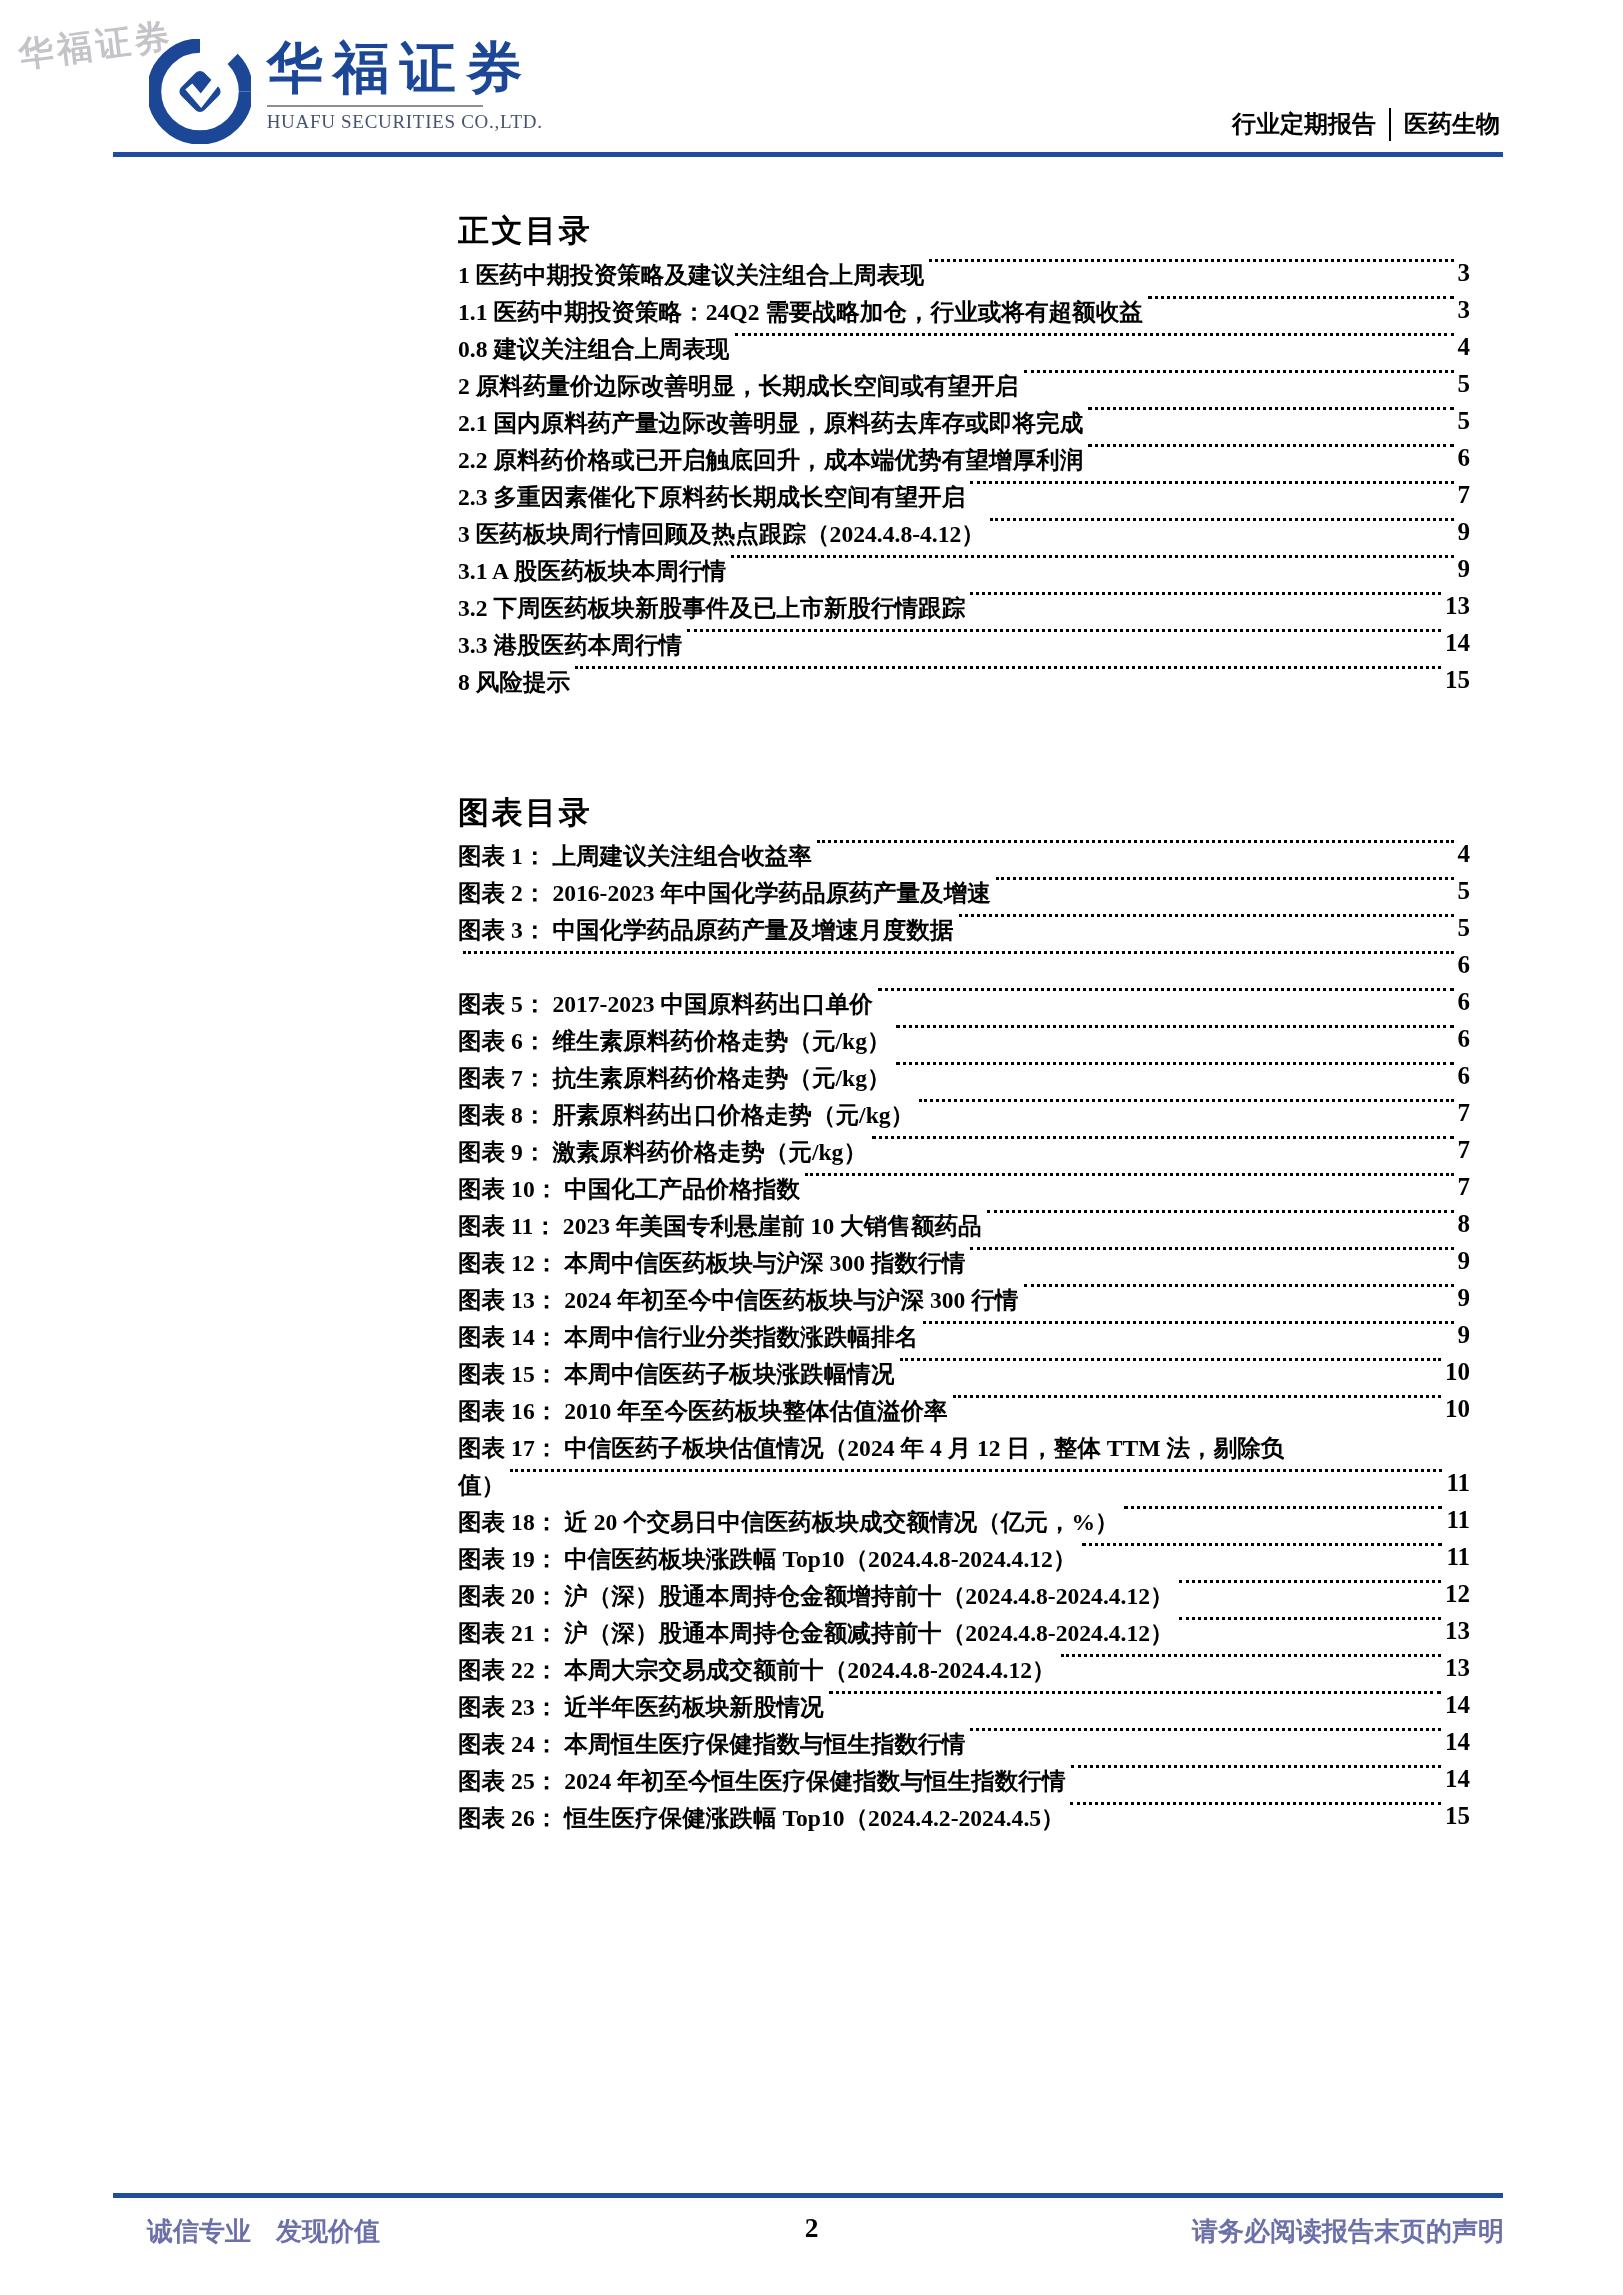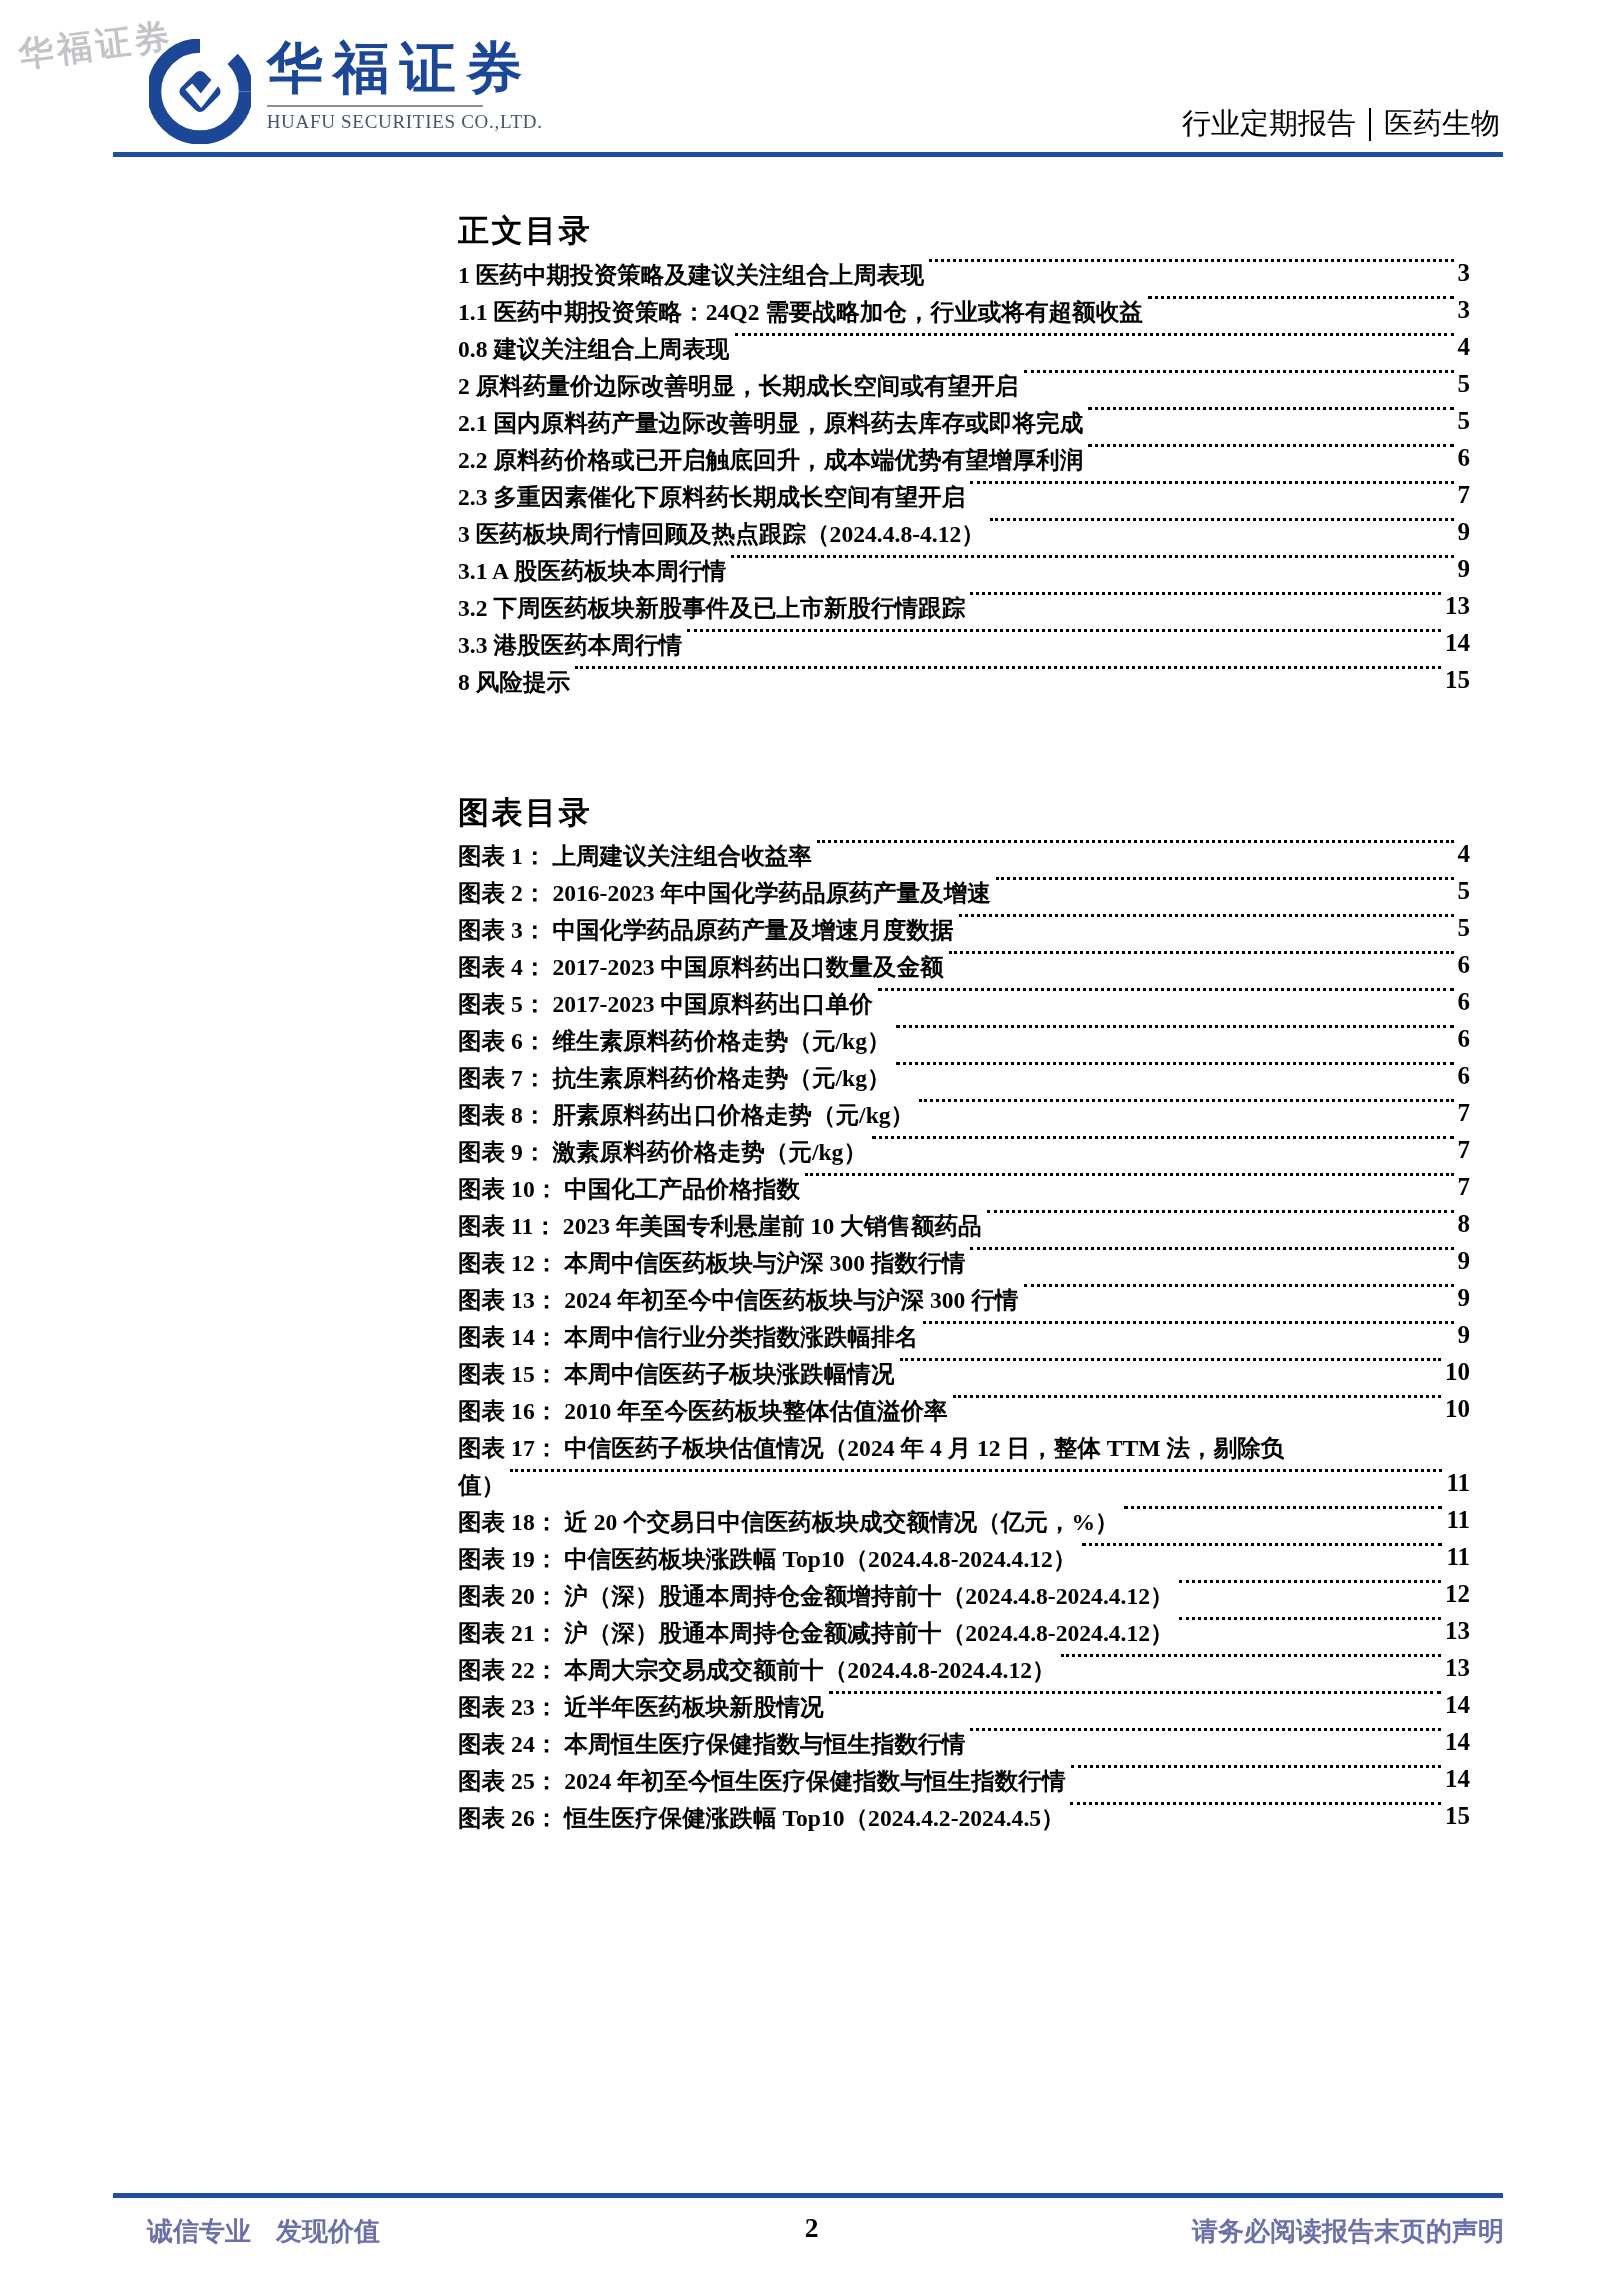--- a/index.html
+++ b/index.html
@@ -38,21 +38,21 @@
     letter-spacing:10.5px;line-height:68px;white-space:nowrap;
   }
   .logo-underline{height:2.6px;background:#8f8f8f;width:216px;margin:2.6px 0 3.9px 0;}
   .logo-en{
     font-size:19px;font-weight:400;color:var(--logo-en);
     letter-spacing:0.7px;white-space:nowrap;
   }
   .header-right{
     position:absolute;right:123px;top:103px;
     display:flex;align-items:center;height:42px;
-    font-size:29px;font-weight:400;white-space:nowrap;
+    font-size:24px;font-weight:700;white-space:nowrap;
   }
   .header-sep{width:2px;height:33px;background:#000;margin:0 13px;}
   .rule{position:absolute;left:113px;width:1390px;height:5.2px;background:var(--rule-blue);}
   .rule-top{top:152px;}
   .rule-bottom{top:2193px;}
 
   
   .section-title{
     position:absolute;left:458px;
     font-size:31px;font-weight:700;letter-spacing:2.6px;margin-top:28px;
@@ -217,21 +217,20 @@
     <span class="entry-page">5</span>
   </div>
 
   <div class="toc-entry">
     <span class="entry-text">图表 3： 中国化学药品原药产量及增速月度数据</span>
     <span class="leader"></span>
     <span class="entry-page">5</span>
   </div>
 
   <div class="toc-entry">
-    <span class="entry-text">图表 4： 2017-2023 中国原料药出口数量及金额</span>
     <span class="leader"></span>
     <span class="entry-page">6</span>
   </div>
 
   <div class="toc-entry">
     <span class="entry-text">图表 5： 2017-2023 中国原料药出口单价</span>
     <span class="leader"></span>
     <span class="entry-page">6</span>
   </div>
 

